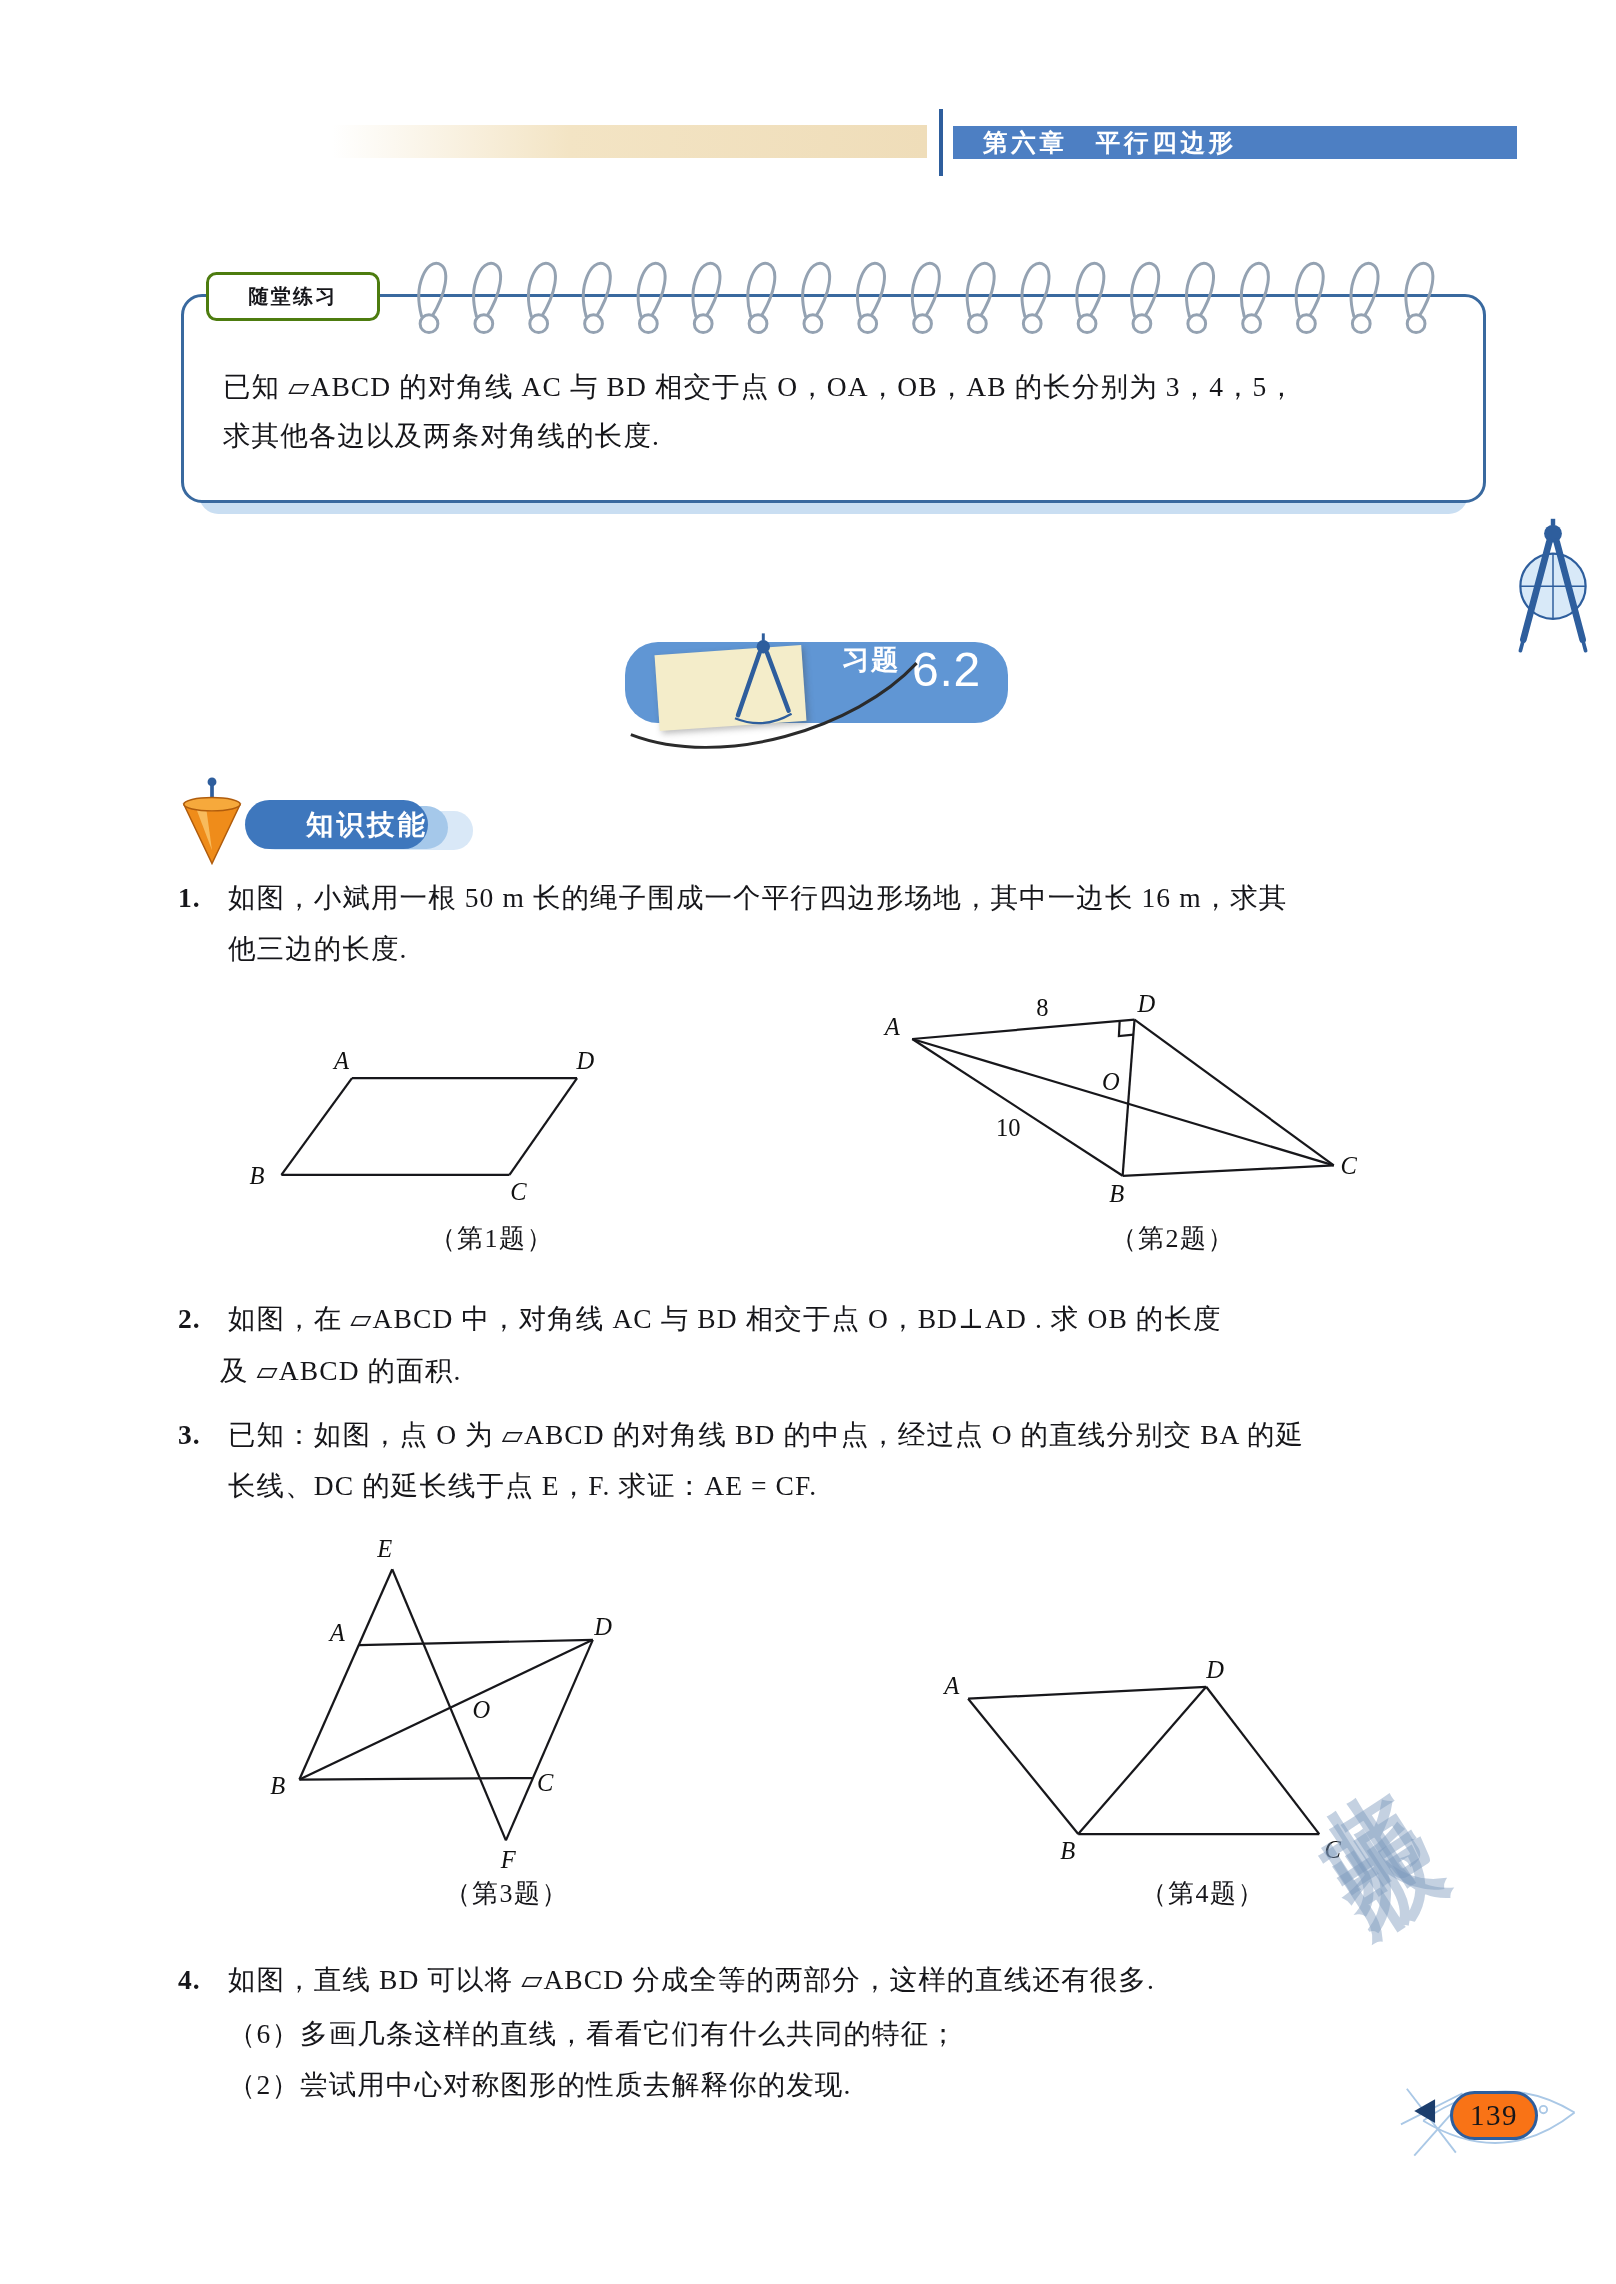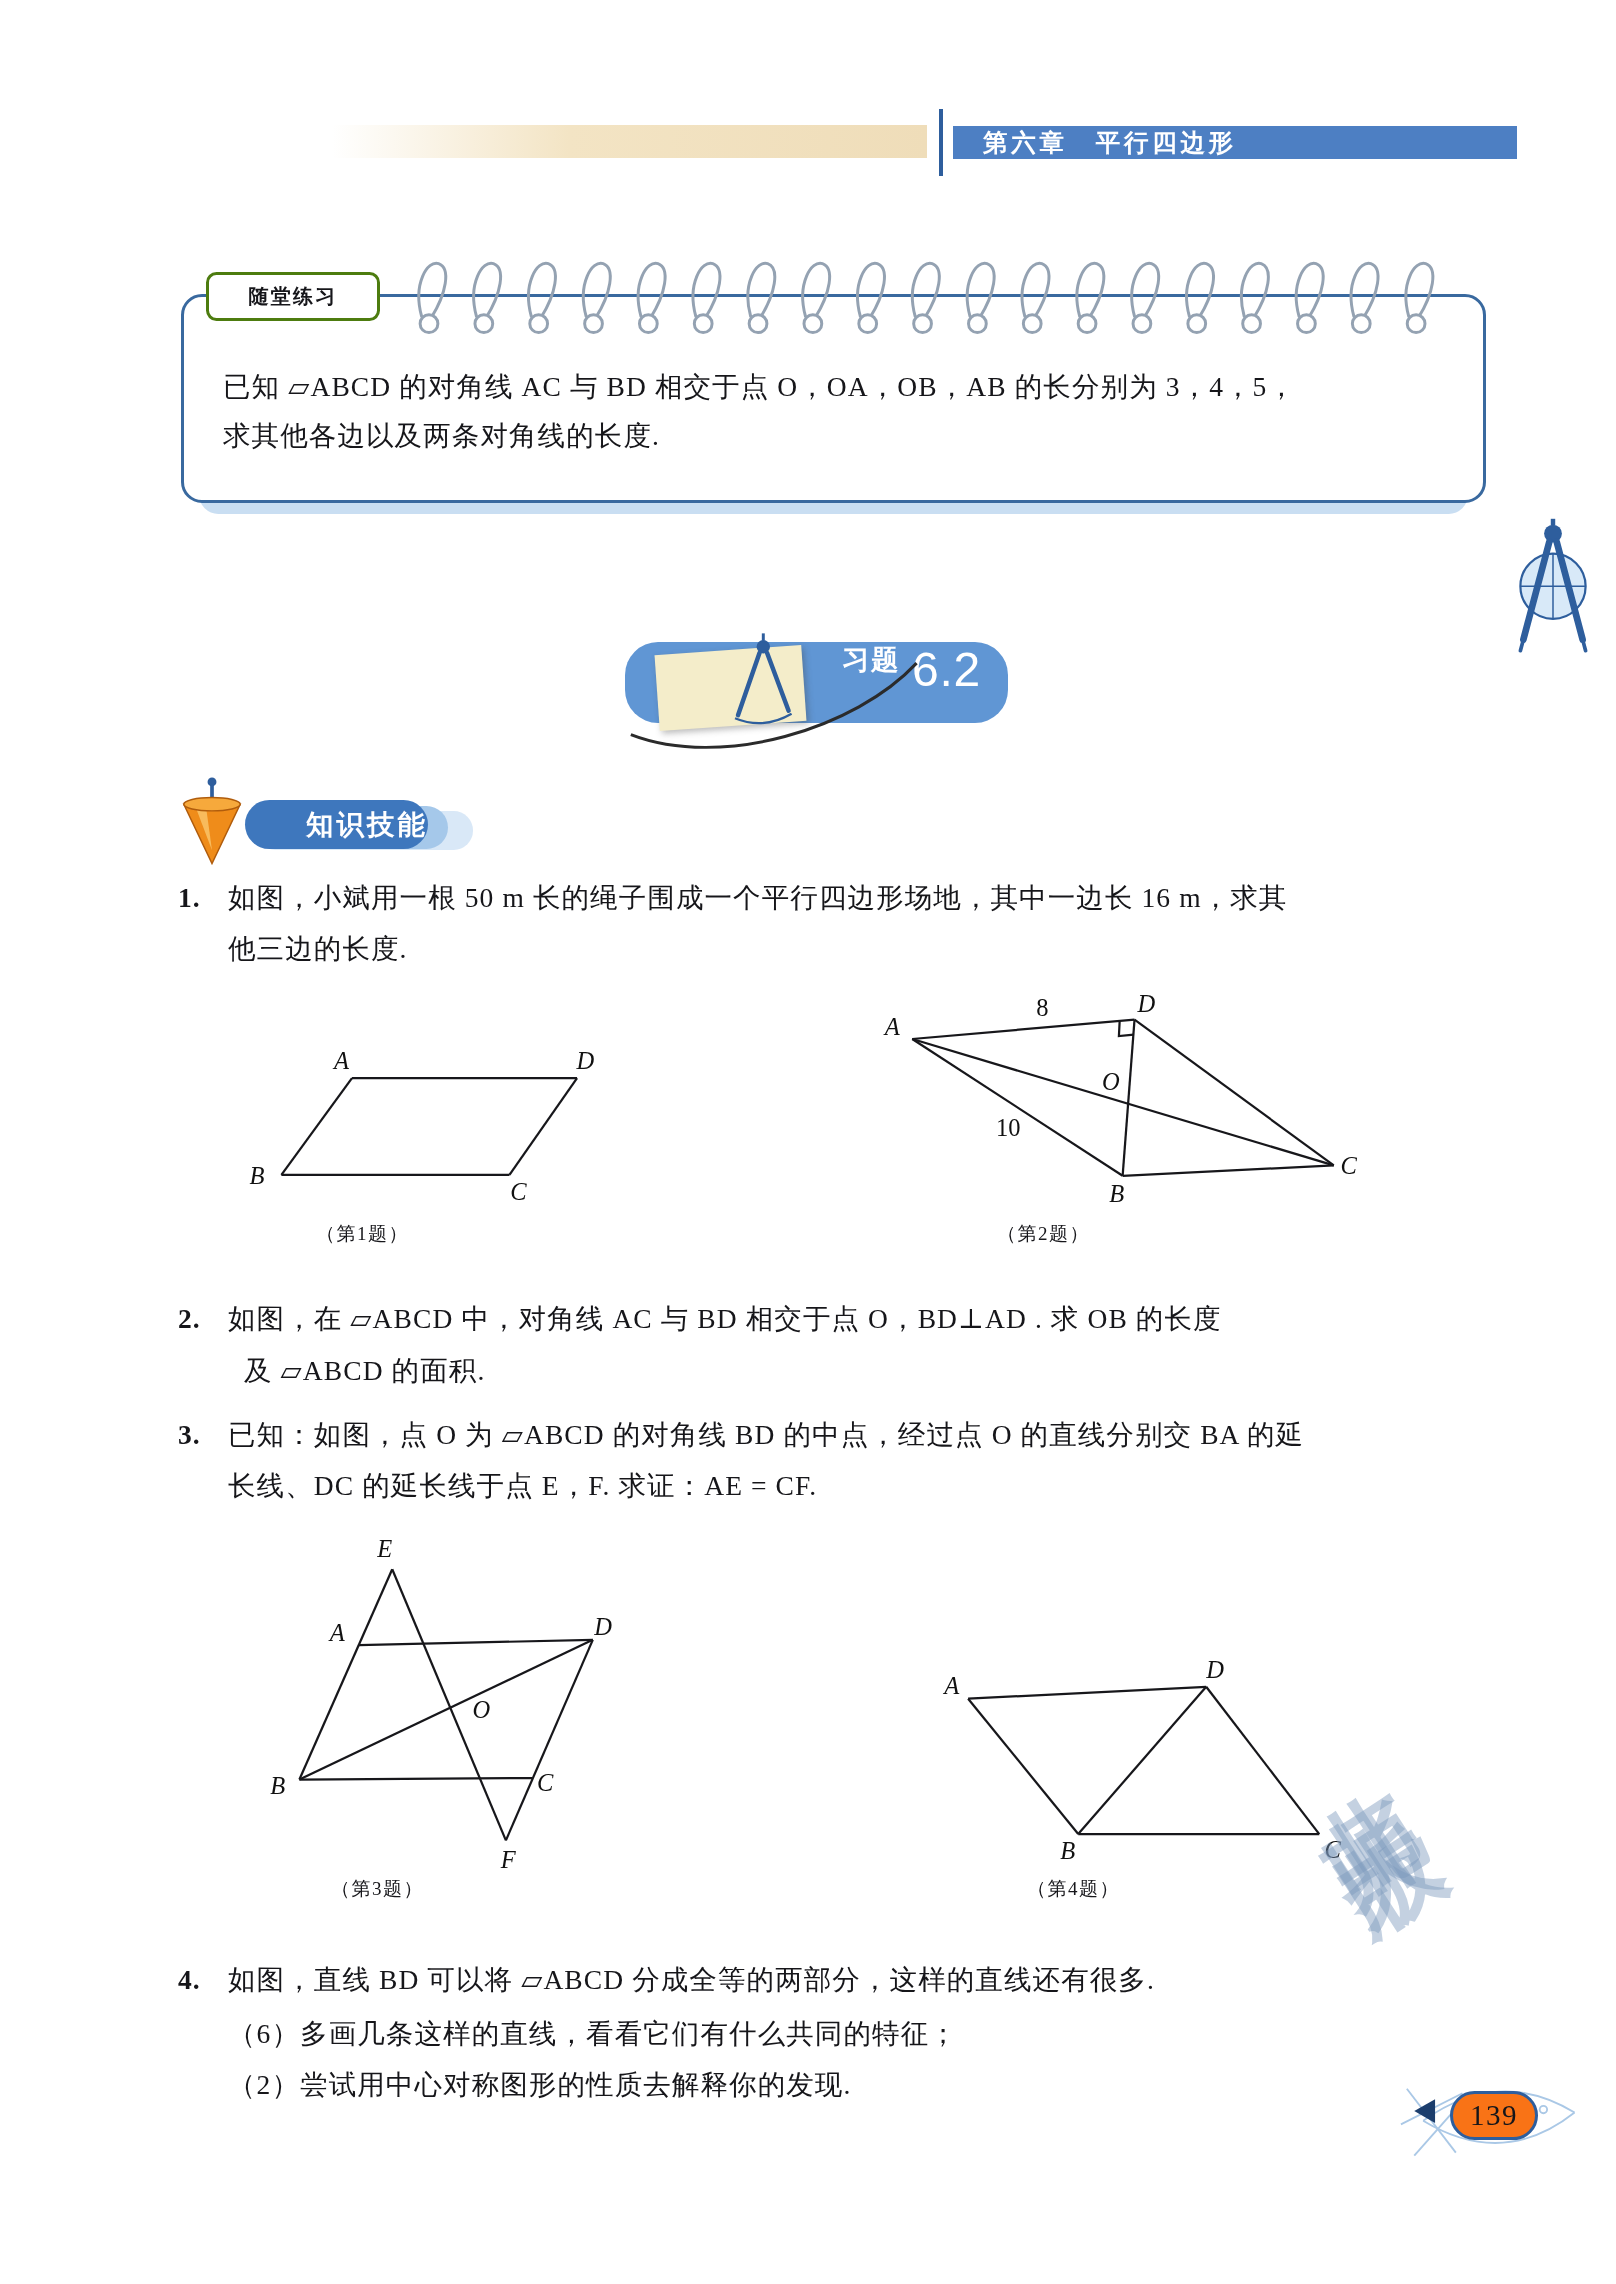--- a/index.html
+++ b/index.html
@@ -3,21 +3,21 @@
 <meta charset="utf-8">
 <style>
   *{margin:0;padding:0;box-sizing:border-box}
   html,body{background:#eef0f2}
   .page{position:relative;width:1617px;height:2284px;background:#ffffff;overflow:hidden;color:#16161a;
         font-family:"Liberation Serif","DejaVu Serif",serif}
   .page>*{position:absolute}
   .sans{font-family:"Liberation Sans","DejaVu Sans",sans-serif}
   .body-line{font-size:27.5px;line-height:39px;letter-spacing:1.1px;white-space:nowrap}
   .pnum{font-weight:bold}
-  .caption{font-size:19px;letter-spacing:1.5px;width:238px;text-align:left}
+  .caption{font-size:26px;letter-spacing:1.5px;width:238px;text-align:right}
   .cream-bar{left:332px;top:125px;width:595px;height:33px;
              background:linear-gradient(90deg,rgba(243,228,196,0) 0%,#f3e4c4 40%,#efddb9 100%)}
   .header-divider{left:939px;top:109px;width:3.7px;height:67px;background:#2e5e9d}
   .chapter-bar{left:953px;top:126px;width:564px;height:33px;background:#4d7fc3;color:#fff;
                font-size:24.5px;font-weight:bold;letter-spacing:3.7px;line-height:33px;padding-left:30px}
   .practice-shadow{left:199px;top:452px;width:1269px;height:62px;border-radius:19.3px;background:#c9def2}
   .practice-box{left:181px;top:294px;width:1305px;height:209px;border-radius:21px;border:3px solid #39699f;background:#fff}
   .practice-label{left:206px;top:272px;width:174px;height:49px;background:#fff;border:3px solid #4d7c0f;
                   border-radius:10.4px;font-size:20px;font-weight:bold;text-align:center;line-height:43px;
                   letter-spacing:2.2px;z-index:3}
@@ -160,21 +160,21 @@
     <text x="344" y="136">O</text>
     <text x="352" y="286">B</text>
     <text x="664" y="248">C</text>
     <text x="252" y="36" class="meas">8</text>
     <text x="206" y="198" class="meas">10</text>
   </svg>
   <div class="caption" style="left:997px;top:1221px">（第2题）</div>
 
   <div class="body-line pnum" style="left:178px;top:1299px">2.</div>
   <div class="body-line" style="left:228px;top:1299px">如图，在 ▱ABCD 中，对角线 AC 与 BD 相交于点 O，BD⊥AD . 求 OB 的长度</div>
-  <div class="body-line" style="left:244px;top:1351px">及 ▱ABCD 的面积.</div>
+  <div class="body-line" style="left:220px;top:1351px">及 ▱ABCD 的面积.</div>
 
   <div class="body-line pnum" style="left:178px;top:1415px">3.</div>
   <div class="body-line" style="left:228px;top:1415px">已知：如图，点 O 为 ▱ABCD 的对角线 BD 的中点，经过点 O 的直线分别交 BA 的延</div>
   <div class="body-line" style="left:228px;top:1466px">长线、DC 的延长线于点 E，F. 求证：AE = CF.</div>
 
   <svg class="fig" style="left:260px;top:1532px" width="416" height="342" viewBox="0 0 560 460">
     <line x1="178" y1="50" x2="53" y2="333"></line>
     <line x1="448" y1="145" x2="331" y2="415"></line>
     <line x1="133" y1="152" x2="448" y2="145"></line>
     <line x1="53" y1="333" x2="367" y2="331"></line>

